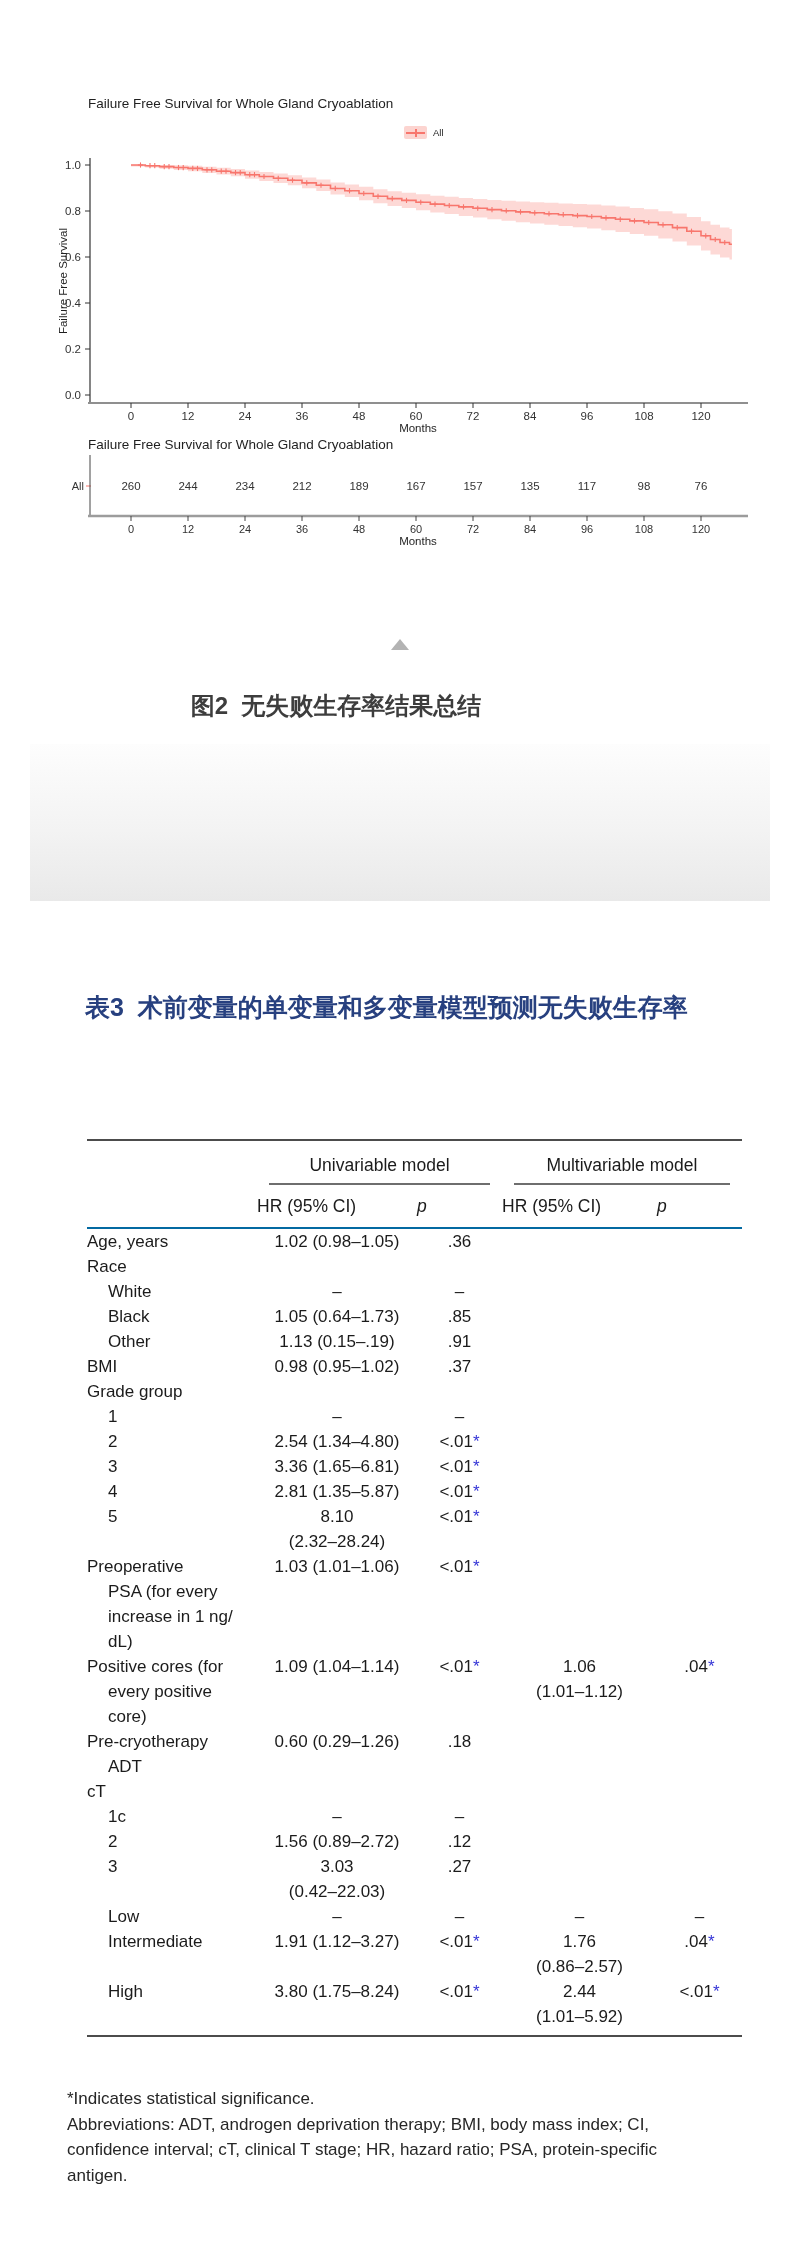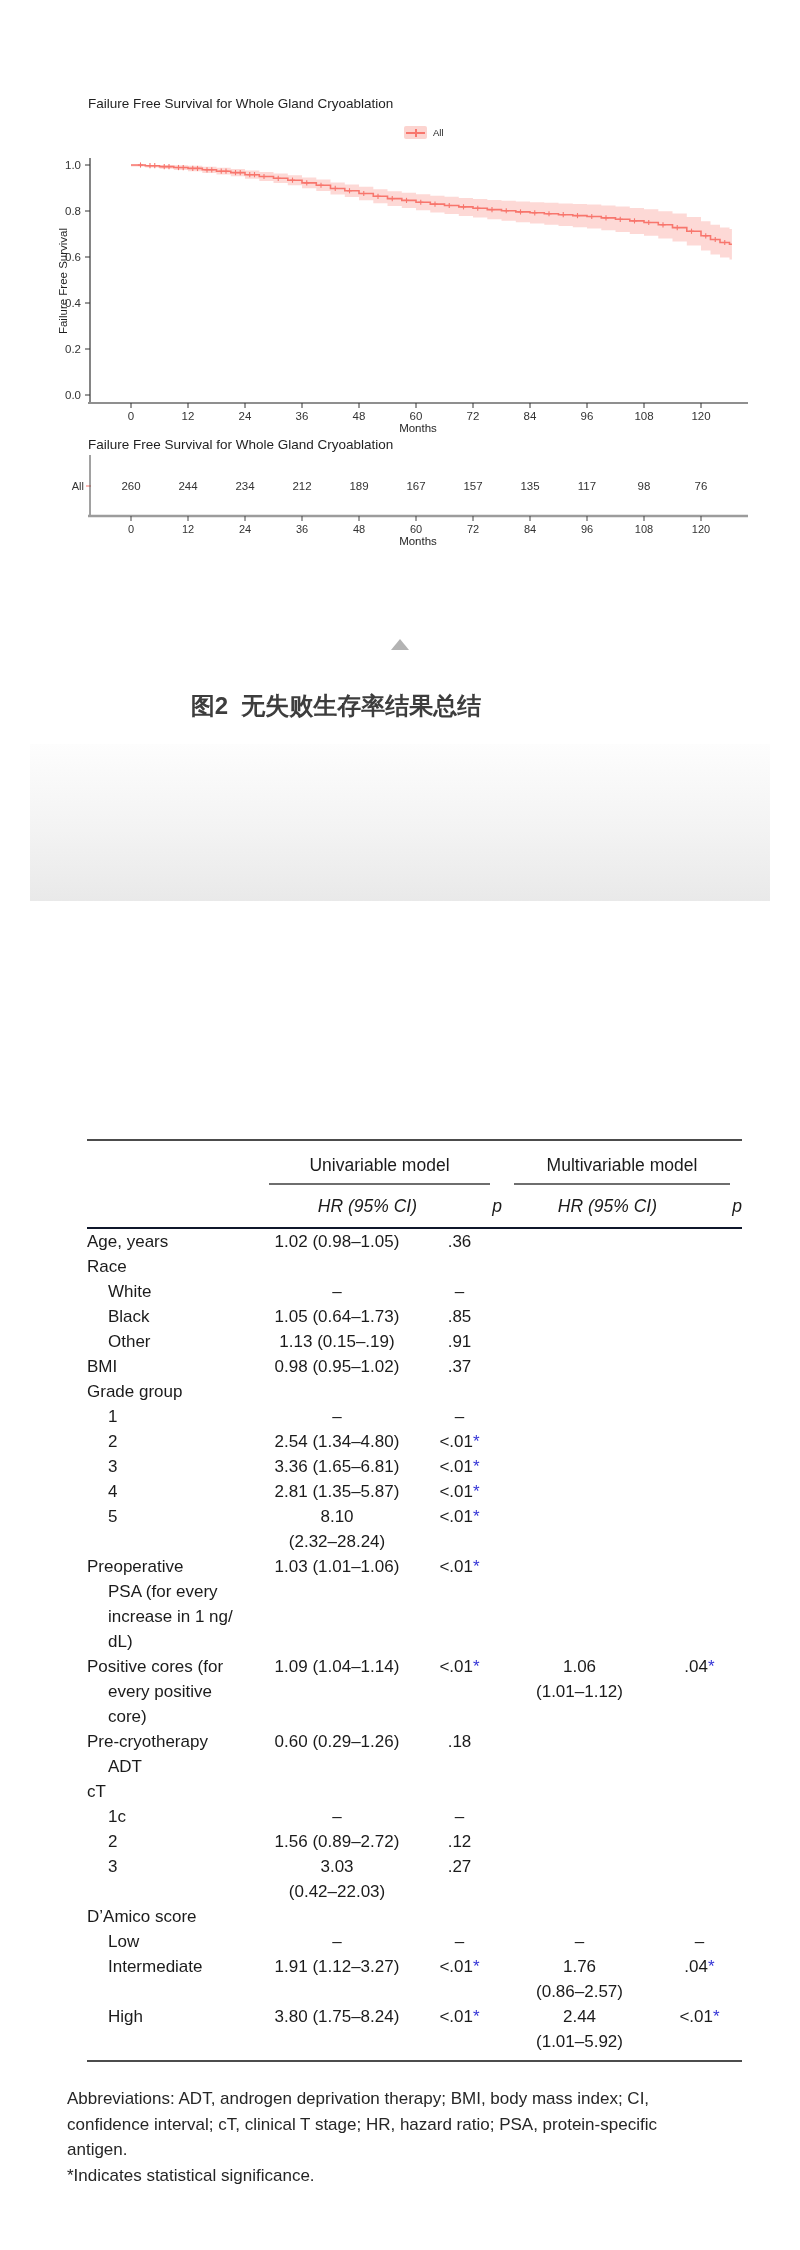--- a/index.html
+++ b/index.html
@@ -30,21 +30,21 @@
                    background:linear-gradient(180deg,#fdfdfd 0%,#f3f3f3 55%,#e9e9e9 100%);}
 
   
   .table-title{position:absolute;left:85px;top:991px;font-size:25px;font-weight:bold;color:#27407f;white-space:pre;}
   .stat-table{position:absolute;left:67px;top:1139px;width:655px;border-collapse:collapse;
               border-top:2px solid #4c4c4c;border-bottom:2px solid #4c4c4c;font-size:17px;color:#1b1b1b;margin-left:20px;}
   .stat-table th{font-weight:normal;}
   .stat-table th.grp{padding:14px 0 0 0;}
   .stat-table th.grp .grp-inner{margin:0 12px;padding-bottom:7px;border-bottom:2px solid #6e6e6e;
                                 font-size:17.5px;text-align:center;}
-  .stat-table tr.subhead th{padding:11px 0 10px 0;border-bottom:2px solid #0f172a;font-size:17.5px;text-align:right;font-style:italic;}
+  .stat-table tr.subhead th{padding:11px 0 10px 0;border-bottom:2px solid #0369a1;font-size:17.5px;text-align:left;}
   .stat-table th.p-col{font-style:italic;}
   .stat-table td{vertical-align:top;line-height:25px;padding:0;text-align:center;}
   .stat-table td.lbl{text-align:left;}
   .stat-table td.lbl .cont{padding-left:21px;}
   .stat-table td.lbl.ind > div{padding-left:21px;}
   .stat-table tbody tr:first-child td{}
   .stat-table tbody tr:last-child td{padding-bottom:6px;}
   .sig{color:#3434d6;}
 
   .footnotes{position:absolute;left:67px;top:2086px;width:652px;font-size:17px;line-height:25.5px;color:#262626;}
@@ -243,20 +243,21 @@
       <text x="701" y="490" font-size="11.5" text-anchor="middle" fill="#222">76</text>
       <line x1="701" y1="516" x2="701" y2="521" stroke="#444" stroke-width="1"></line>
       <text x="701" y="533" font-size="11" text-anchor="middle" fill="#333">120</text>
     </svg>
 
   <div class="jump-triangle"></div>
   <div class="figure-caption">图2  无失败生存率结果总结</div>
 
   <div class="section-divider"></div>
 
+  <div class="table-title">表3  术前变量的单变量和多变量模型预测无失败生存率</div>
 
   <table class="stat-table">
     <colgroup>
       <col style="width:170px">
         <col style="width:160px">
         <col style="width:85px">
       <col style="width:155px">
         <col style="width:85px">
     </colgroup>
     <thead>
@@ -604,37 +605,20 @@
             <div>.27</div>
           </td>
           <td>
             <div></div>
           </td>
           <td>
             <div></div>
           </td>
         </tr>
         <tr>
-          <td class="lbl">
-            <div>D’Amico score</div>
-          </td>
-          <td>
-            <div></div>
-          </td>
-          <td>
-            <div></div>
-          </td>
-          <td>
-            <div></div>
-          </td>
-          <td>
-            <div></div>
-          </td>
-        </tr>
-        <tr>
           <td class="lbl ind">
             <div>Low</div>
           </td>
           <td>
             <div>–</div>
           </td>
           <td>
             <div>–</div>
           </td>
           <td>
@@ -677,17 +661,17 @@
             <div>(1.01–5.92)</div>
           </td>
           <td>
             <div>&lt;.01<span class="sig">*</span></div>
           </td>
         </tr>
       </tbody>
   </table>
 
   <div class="footnotes">
+    <p>*Indicates statistical significance.</p>
     <p>Abbreviations: ADT, androgen deprivation therapy; BMI, body mass index; CI, confidence interval; cT, clinical T stage; HR, hazard ratio; PSA, protein-specific antigen.</p>
-    <p>*Indicates statistical significance.</p>
   </div>
 
 </div>
 
 </body></html>

